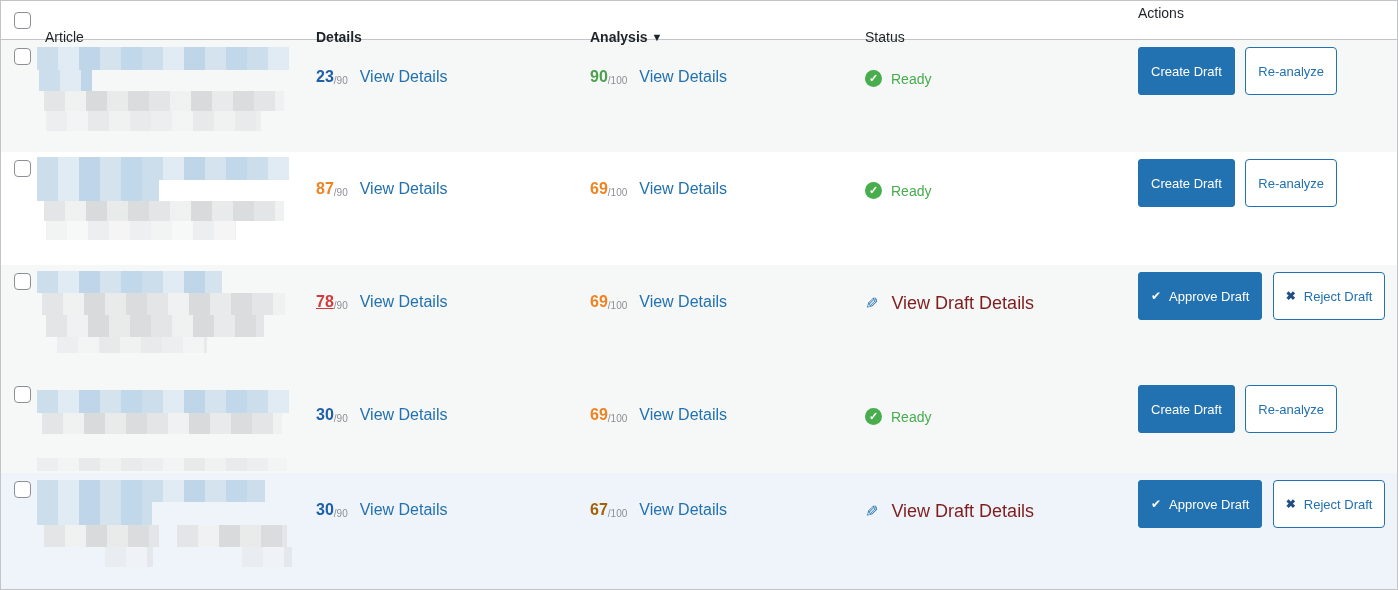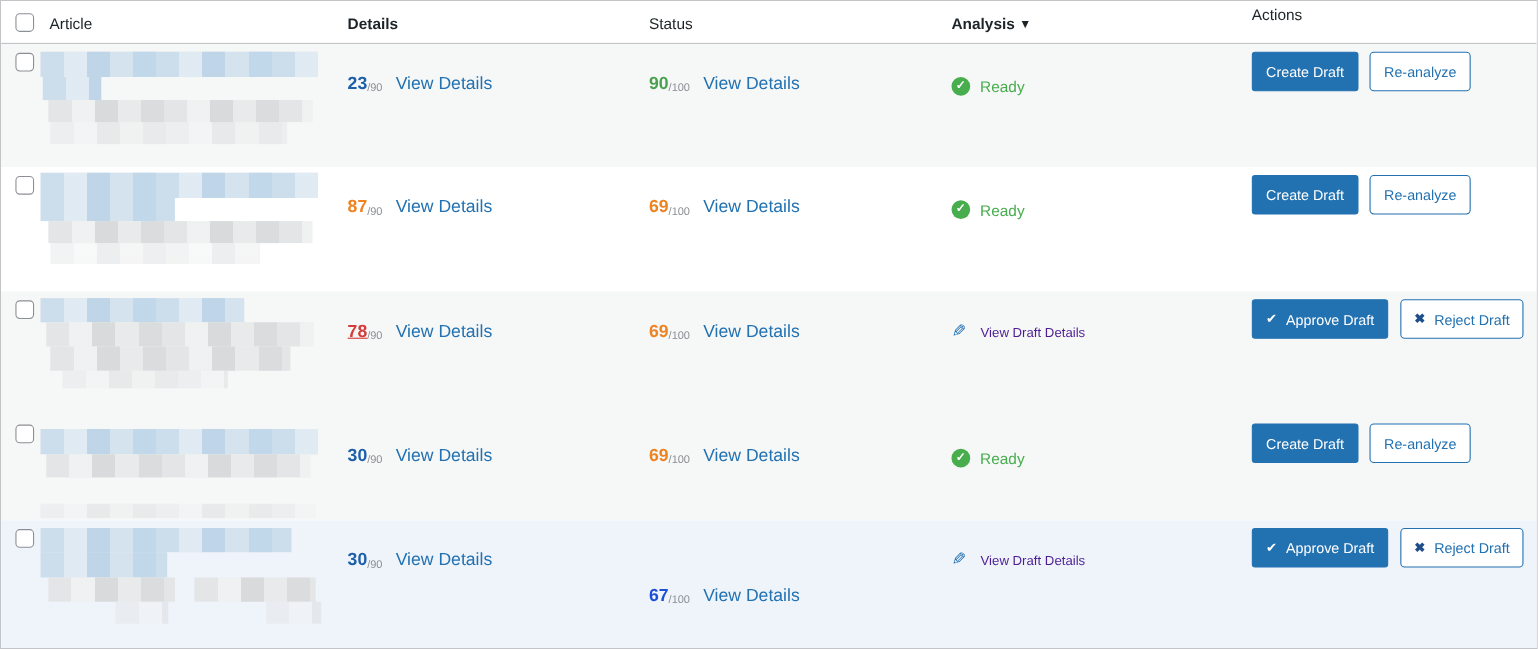--- a/index.html
+++ b/index.html
@@ -16,21 +16,21 @@
   .r3 { height: 113px; background: #f6f7f7; }
   .r4 { height: 95px;  background: #f6f7f7; }
   .r5 { flex: 1 1 auto; background: #eff4fb; }
   .cell { position: relative; }
   .c-check   { padding: 8px 0 0 13px; }
   .c-article { padding: 7px 0 0 8px; }
   .c-priority{ padding: 28px 0 0 15px; }
   .c-analysis{ padding: 28px 0 0 9px; }
   .c-status  { padding: 28px 0 0 9px; }
   .c-actions { padding: 7px 0 0 9px; white-space: nowrap; }
-  .thead .cell { padding-top: 12px; }
+  .thead .cell { padding-top: 28px; }
   .thead .c-check { padding-top: 11px; }
   .th { font-size: 14px; color: #1d2327; }
   .th.bold { font-weight: 700; }
   .sort-ico { font-size: 11px; color: #1d2327; margin-left: 4px; vertical-align: 1px; cursor: pointer; }
   
   .cb {
     display: inline-block; width: 17px; height: 17px; background: #fff;
     border: 1px solid #8c8f94; border-radius: 4px; cursor: pointer;
   }
   
@@ -41,24 +41,24 @@
   
   .ready-wrap { display: inline-flex; align-items: center; gap: 9px; }
   .ricon {
     width: 17px; height: 17px; border-radius: 50%; background: #47ad4d;
     display: inline-flex; align-items: center; justify-content: center;
     color: #fff; font-size: 11px; font-weight: 700; line-height: 1;
   }
   .rlabel { font-size: 14px; color: #47ad4d; }
   .draft-wrap { display: inline-flex; align-items: center; gap: 13px; }
   .pencil { font-size: 16px; color: #2271b1; line-height: 1; transform: scaleX(-1); }
-  .dlink { font-size: 12px; color: #4c1d95; cursor: pointer; text-decoration: none; }
+  .dlink { font-size: 18px; color: #7f1d1d; cursor: pointer; text-decoration: none; }
   
   .btn {
-    display: inline-flex; align-items: center; gap: 8px; height: 36px;
+    display: inline-flex; align-items: center; gap: 8px; height: 48px;
     padding: 0 12px; font-family: "Liberation Sans", sans-serif; font-size: 13px;
     border-radius: 3px; cursor: pointer; margin-right: 6px; line-height: 1;
   }
   .btn.primary { background: #2271b1; border: 1px solid #2271b1; color: #fff; }
   .btn.secondary { background: #fff; border: 1px solid #2271b1; color: #2271b1; border-radius: 4px; }
   .bico { font-size: 12px; line-height: 1; }
   .bico.x { color: #1d4e89; font-weight: 700; }
   
   .mz { position: absolute; }
   .mz.b {
@@ -79,24 +79,24 @@
 </style>
 </head>
 <body>
 
 <div class="table">
 
   <div class="row thead">
     <div class="cell c-check"><span class="cb"></span></div>
     <div class="cell c-article th">Article</div>
     <div class="cell c-priority th bold" style="padding-left:15px">Details</div>
-    <div class="cell c-status th">Status</div>
     <div class="cell c-analysis th bold">
       <span>Analysis</span><span class="sort-ico">▼</span>
     </div>
+    <div class="cell c-status th">Status</div>
     <div class="cell c-actions th" style="padding-top:4px">Actions</div>
   </div>
 
   <div class="row r1">
     <div class="cell c-check"><span class="cb"></span></div>
     <div class="cell c-article">
       <div class="mz b" style="left:0;top:7;width:252px;height:23px;top:7px"></div>
       <div class="mz b" style="left:2px;top:30px;width:53px;height:21px"></div>
       <div class="mz g" style="left:7px;top:51px;width:240px;height:20px"></div>
       <div class="mz g gf" style="left:9px;top:71px;width:215px;height:20px"></div>
@@ -246,21 +246,21 @@
     </div>
     <div class="cell c-priority">
         <div class="scoreline">
       <span class="score" style="color: rgb(29, 95, 169);">30</span>
           <span class="denom">/90</span>
       <a class="vlink">View Details</a>
     </div>
       </div>
     <div class="cell c-analysis">
         <div class="scoreline">
-      <span class="score" style="color: #1d4ed8; margin-top: 32px;">67</span>
+      <span class="score" style="color: #a16207;">67</span>
           <span class="denom">/100</span>
       <a class="vlink">View Details</a>
     </div>
       </div>
     <div class="cell c-status">
       <span class="draft-wrap">
         <span class="pencil">✎</span>
         <a class="dlink">View Draft Details</a>
       </span>
     </div>

